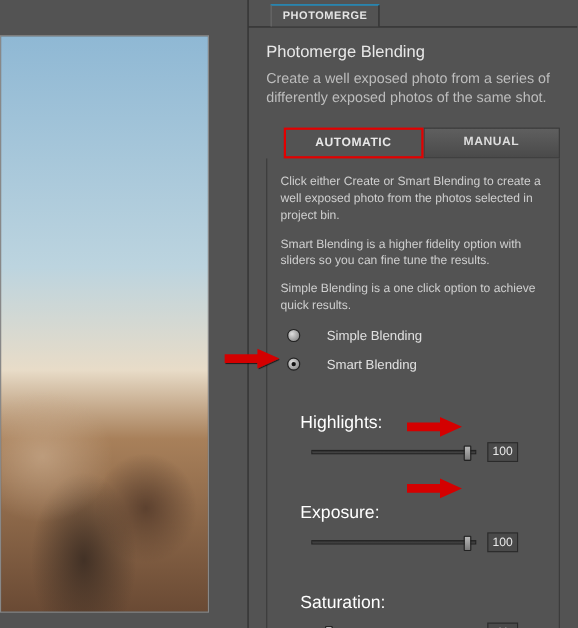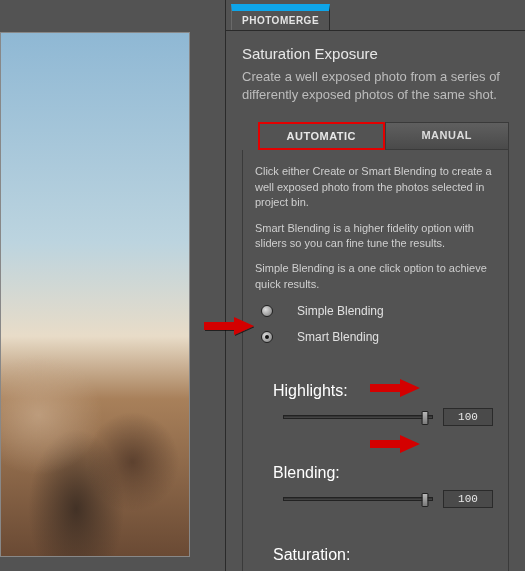--- a/index.html
+++ b/index.html
@@ -41,28 +41,28 @@
     top: 0;
     width: 300px;
     height: 571px;
     background: #535353;
     border-left: 1px solid #2a2a2a;
   }
   .panel-tab {
     display: inline-block;
     padding: 4px 10px;
     background: #535353;
-    border-top: 7px solid #0ea5e9;
+    border-top: 1px solid #0ea5e9;
     border-left: 1px solid #6a6a6a;
     border-right: 1px solid #2a2a2a;
     font-size: 10px;
     font-weight: bold;
     color: #e5e5e5;
     letter-spacing: 0.5px;
-    margin-left: 5px;
+    margin-left: 20px;
     margin-top: 4px;
   }
   .panel-body {
     padding: 14px 16px 10px 16px;
     border-top: 1px solid #2a2a2a;
   }
   .panel-title {
     font-size: 15px;
     color: #e8e8e8;
     margin-bottom: 6px;
@@ -171,45 +171,44 @@
     top: -5px;
     width: 7px;
     height: 14px;
     background: linear-gradient(to bottom, #b8b8b8, #7a7a7a);
     border: 1px solid #222;
     border-radius: 1px;
     transform: translateX(-50%);
     cursor: grab;
   }
   .value-box {
-    width: 50px;
+    width: 28px;
     height: 18px;
     background: #4a4a4a;
     border: 1px solid #2a2a2a;
     color: #e8e8e8;
     font-size: 11px;
     text-align: center;
     line-height: 16px;
-    font-family: Liberation Mono, monospace;
   }
   .arrow {
     position: absolute;
     pointer-events: none;
   }
   .arrow svg { display: block; }
 </style>
 </head>
 <body>
 
 <div class="photo-preview"></div>
 
 <div class="panel">
   <div class="panel-tab">PHOTOMERGE</div>
   <div class="panel-body">
-    <div class="panel-title">Saturation Exposure</div>
+    <div class="panel-title">Photomerge Blending</div>
     <div class="panel-desc">Create a well exposed photo from a series of differently exposed photos of the same shot.</div>
 
     <div class="mode-tabs">
       <div class="mode-tab active">AUTOMATIC</div>
       <div class="mode-tab inactive">MANUAL</div>
     </div>
 
     <div class="mode-content">
       <div class="mode-intro">Click either Create or Smart Blending to create a well exposed photo from the photos selected in project bin.</div>
       <div class="mode-intro">Smart Blending is a higher fidelity option with sliders so you can fine tune the results.</div>
@@ -229,21 +228,21 @@
         <div class="slider-label">Highlights:</div>
         <div class="slider-row">
           <div class="slider-track">
             <div class="slider-thumb" style="left: 95%;"></div>
           </div>
           <div class="value-box">100</div>
         </div>
       </div>
 
       <div class="slider-group">
-        <div class="slider-label">Blending:</div>
+        <div class="slider-label">Exposure:</div>
         <div class="slider-row">
           <div class="slider-track">
             <div class="slider-thumb" style="left: 95%;"></div>
           </div>
           <div class="value-box">100</div>
         </div>
       </div>
 
       <div class="slider-group">
         <div class="slider-label">Saturation:</div>

